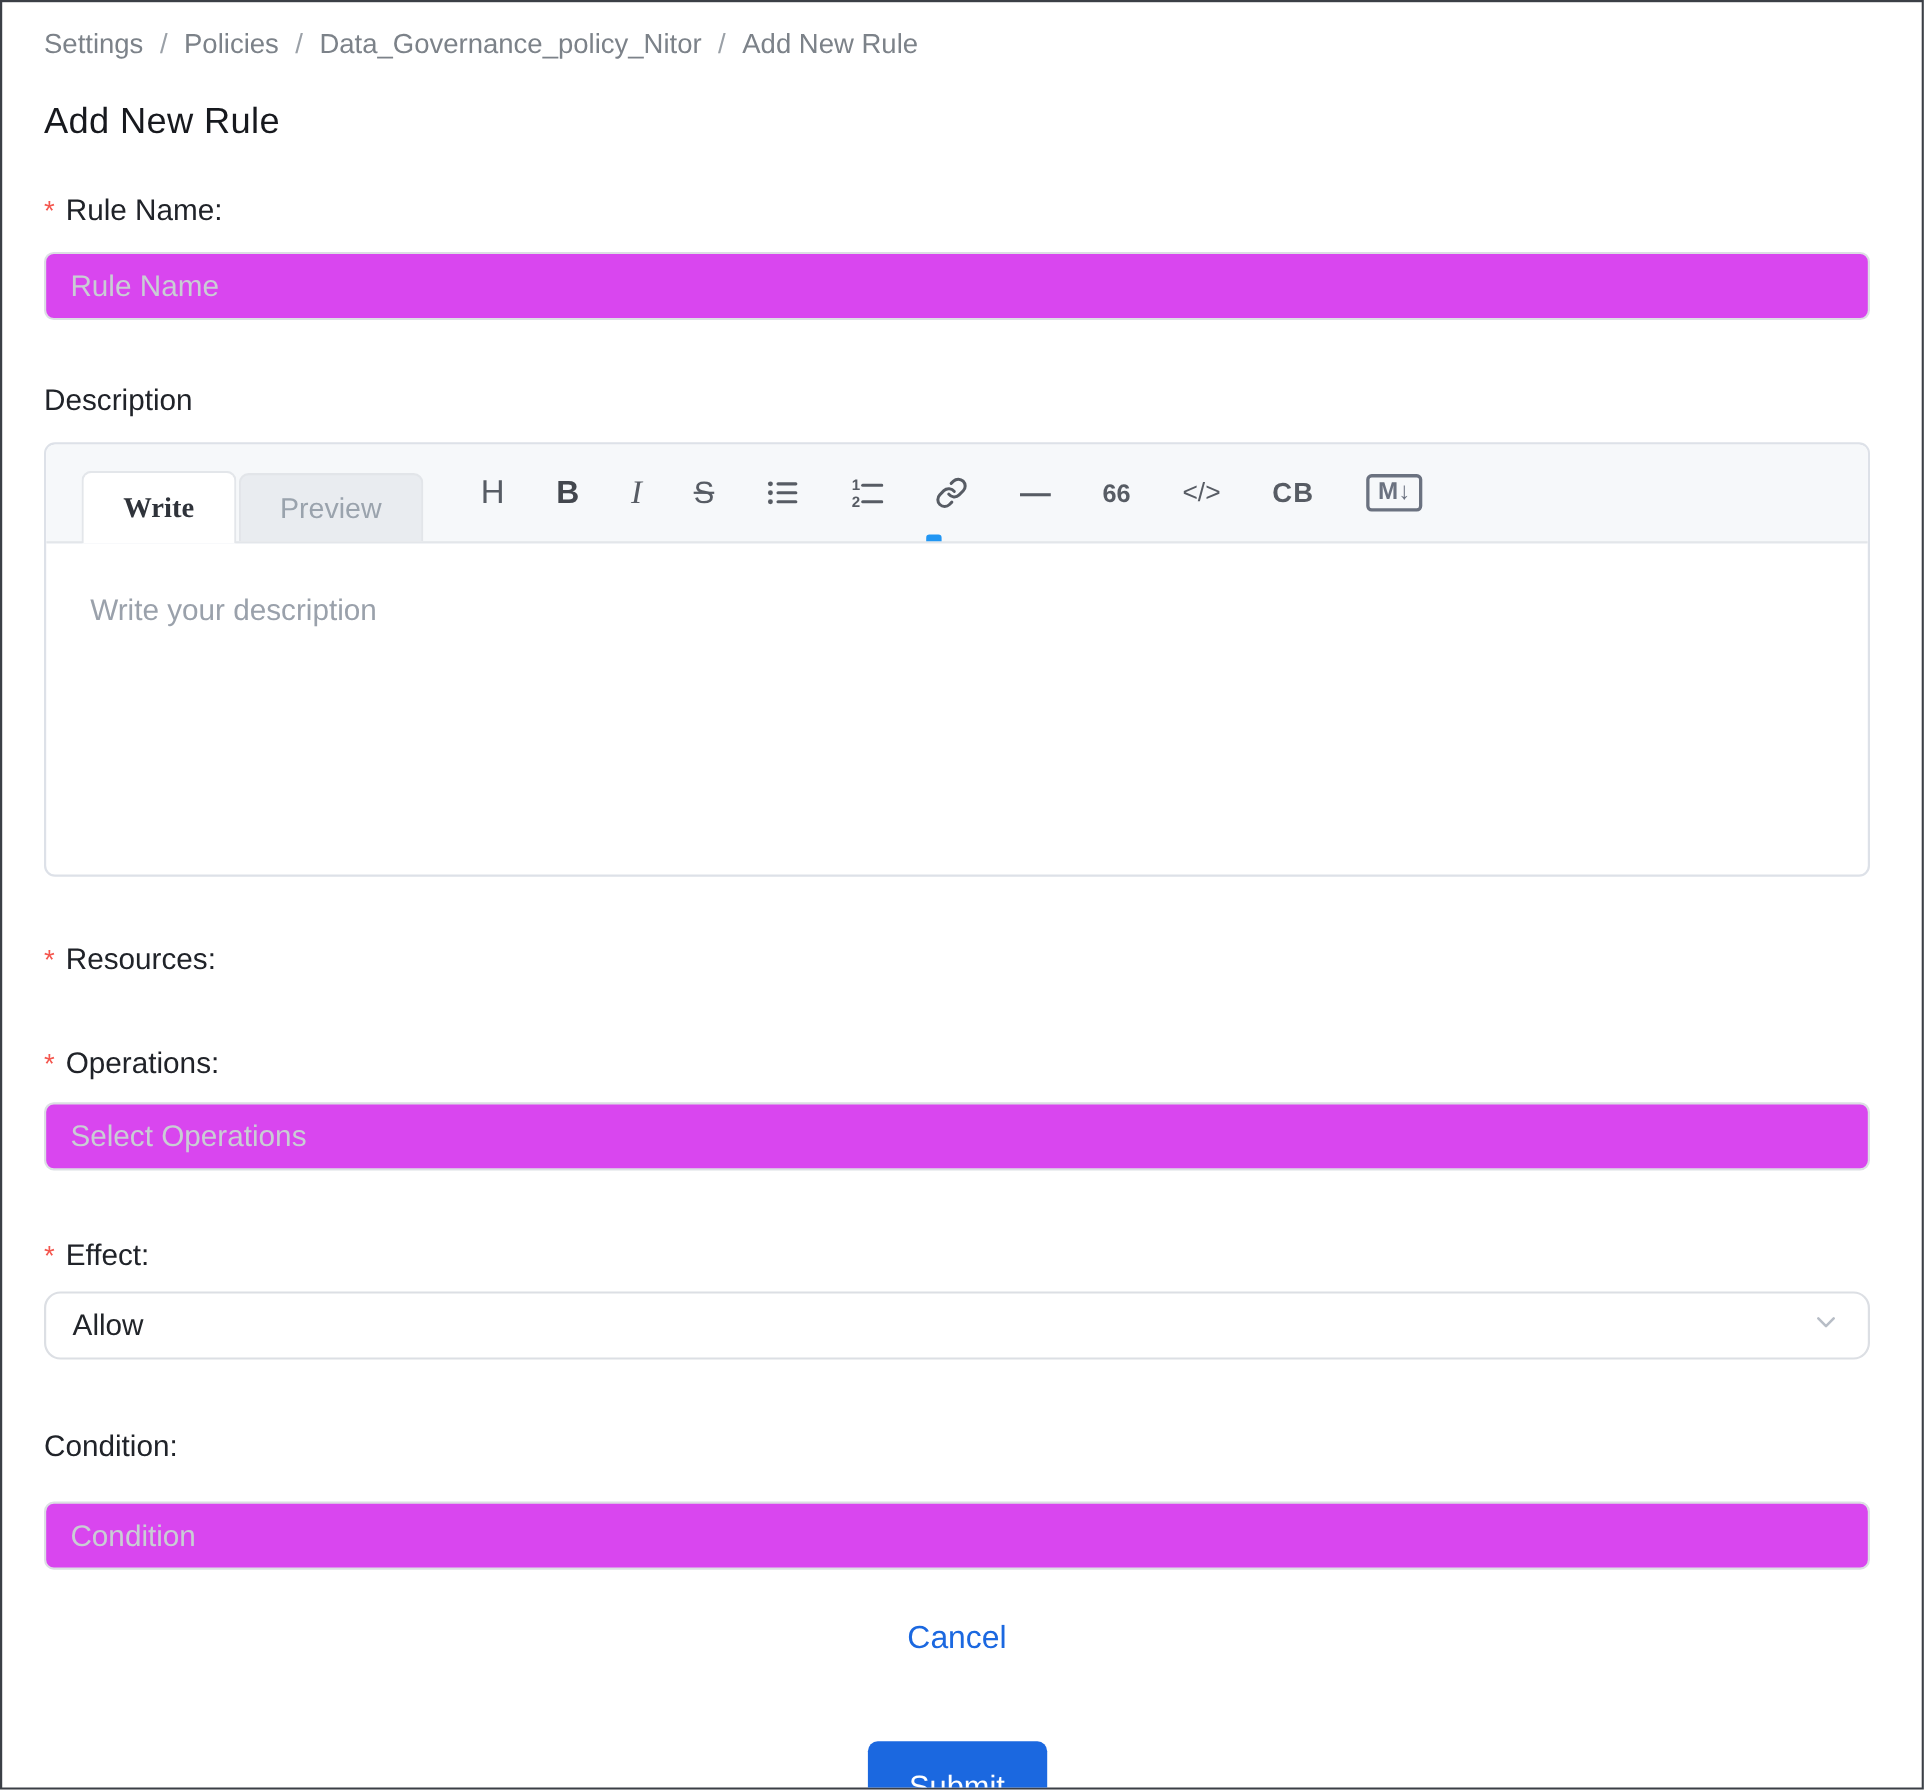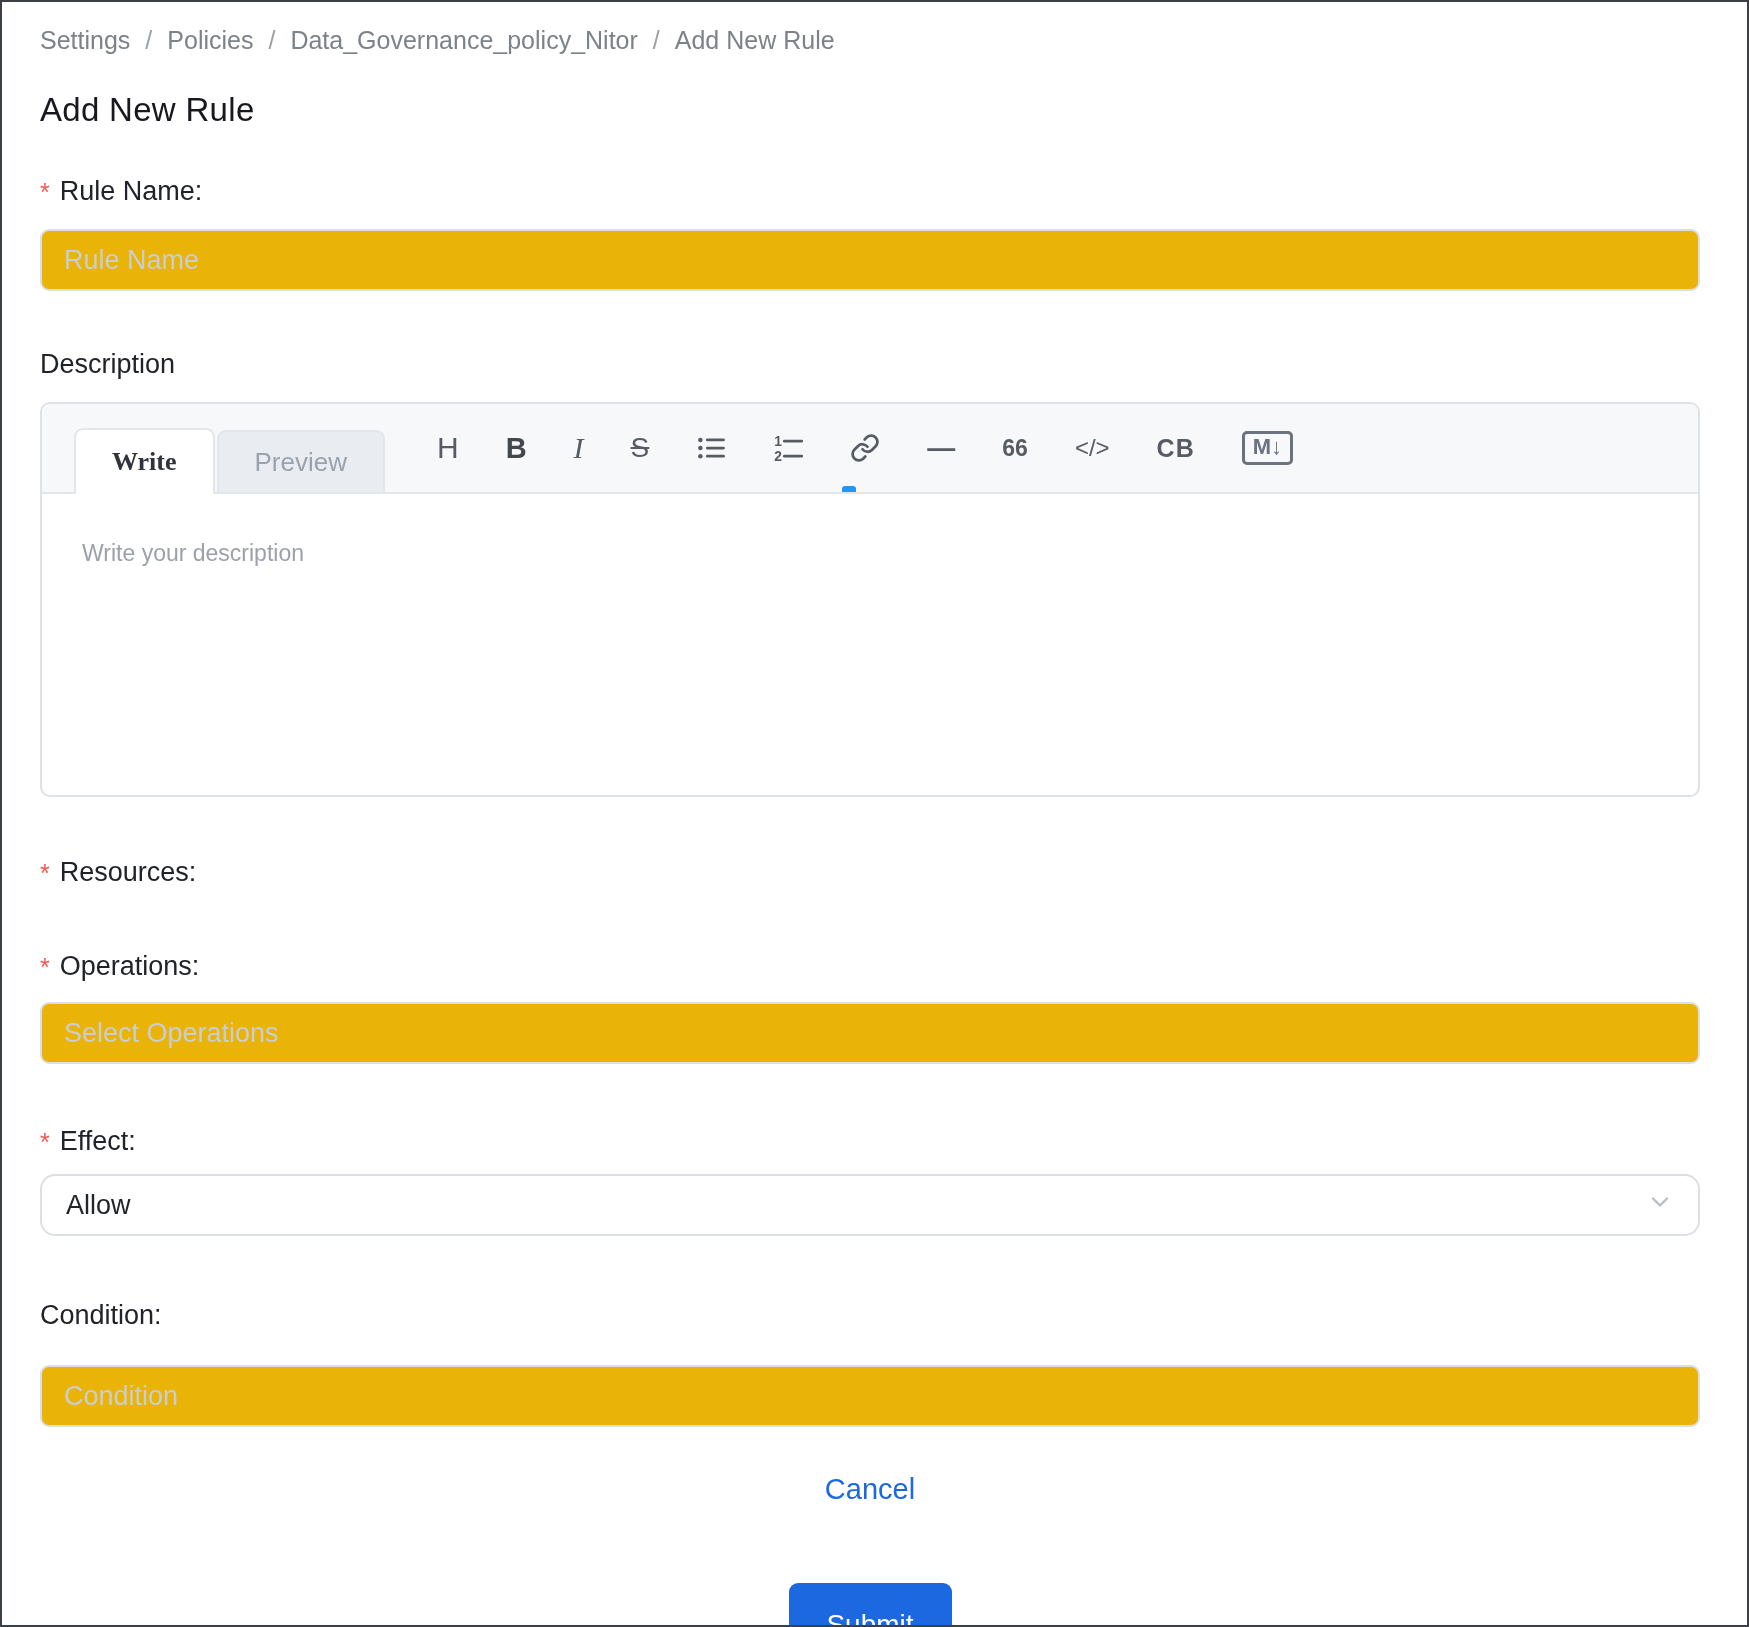--- a/index.html
+++ b/index.html
@@ -21,21 +21,21 @@
   .field-label{display:flex;align-items:flex-start;gap:10px;font-size:27px;color:#202329;line-height:35px;}
   .req{color:var(--required);font-size:25px;position:relative;top:1px;}
   .mt-rule{margin-top:45px;}
   .mt-desc{margin-top:56px;}
   .mt-res{margin-top:58px;}
   .mt-ops{margin-top:59px;}
   .mt-eff{margin-top:60px;}
   .mt-cond{margin-top:62px;}
 
   .text-input{margin-top:20px;display:block;width:100%;height:62px;border:2px solid var(--input-border);
-    border-radius:9px;font-size:27px;padding:0 22px;color:#22252a;font-family:inherit;outline:none;background:#eab308;}
+    border-radius:9px;font-size:27px;padding:0 22px;color:#22252a;font-family:inherit;outline:none;background:#d946ef;}
   .text-input::placeholder{color:#c9cdd4;opacity:1;}
   .ti-cond{margin-top:32px;}
 
   .editor{margin-top:20px;height:395px;border:2px solid var(--editor-border);border-radius:10px;
     display:flex;flex-direction:column;overflow:hidden;}
   .editor-header{background:var(--editor-header-bg);border-bottom:2px solid #e3e6ea;height:90px;flex:0 0 90px;
     display:flex;align-items:flex-end;padding-left:32px;position:relative;}
   .tab{display:flex;align-items:center;justify-content:center;font-size:26px;border-radius:9px 9px 0 0;
     padding:0 36px;cursor:pointer;font-family:inherit;}
   .tab-write{background:#fff;border:2px solid #e3e6ea;border-bottom:none;color:#2f333a;font-weight:600;
@@ -51,21 +51,21 @@
   .tb-i{font-style:italic;font-family:"Liberation Serif",serif;font-size:30px;}
   .tb-s span{text-decoration:line-through;}
   .tb-dash{font-weight:600;}
   .tb-quote{font-weight:700;font-size:23px;}
   .tb-code{font-size:24px;font-weight:500;}
   .tb-cb{font-size:25px;font-weight:600;letter-spacing:1px;}
   .tb-md span{border:3px solid #6b7280;border-radius:5px;padding:2px 8px 4px;font-weight:700;font-size:22px;color:#6b7280;}
   .tt-caret{position:absolute;bottom:0;left:800px;width:14px;height:6px;background:var(--caret);border-radius:3px 3px 0 0;}
   .editor-body{flex:1;}
   .editor-body textarea{width:100%;height:100%;border:none;outline:none;resize:none;
-    padding:46px 40px;font-size:23px;font-family:inherit;color:#23262b;background:transparent;}
+    padding:46px 40px;font-size:27px;font-family:inherit;color:#23262b;background:transparent;}
   .editor-body textarea::placeholder{color:#9aa1ab;opacity:1;}
 
   .select-box{margin-top:15px;height:62px;border:2px solid var(--input-border);border-radius:15px;
     display:flex;align-items:center;justify-content:space-between;padding:0 24px;font-size:27px;
     color:#22252a;cursor:pointer;background:#fff;}
 
   .actions{margin-top:46px;display:flex;justify-content:flex-end;align-items:center;gap:77px;flex-direction:column;}
   .cancel-link{background:none;border:none;color:var(--accent);font-size:29px;cursor:pointer;font-family:inherit;padding:0;}
   .submit-btn{width:163px;height:84px;background:var(--accent);color:#fff;border:none;border-radius:9px;
     font-size:28px;cursor:pointer;font-family:inherit;}

